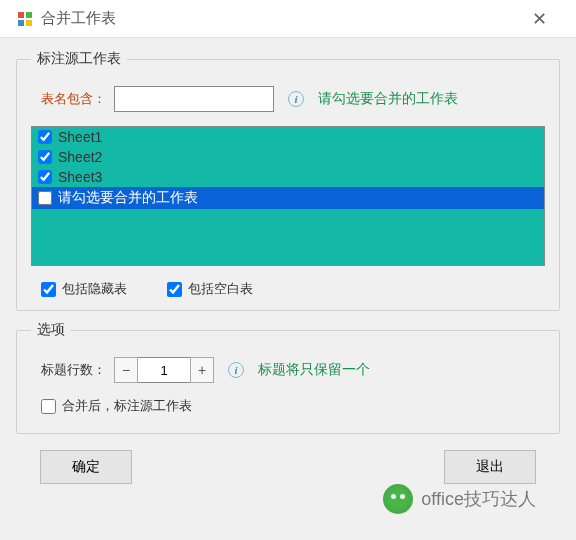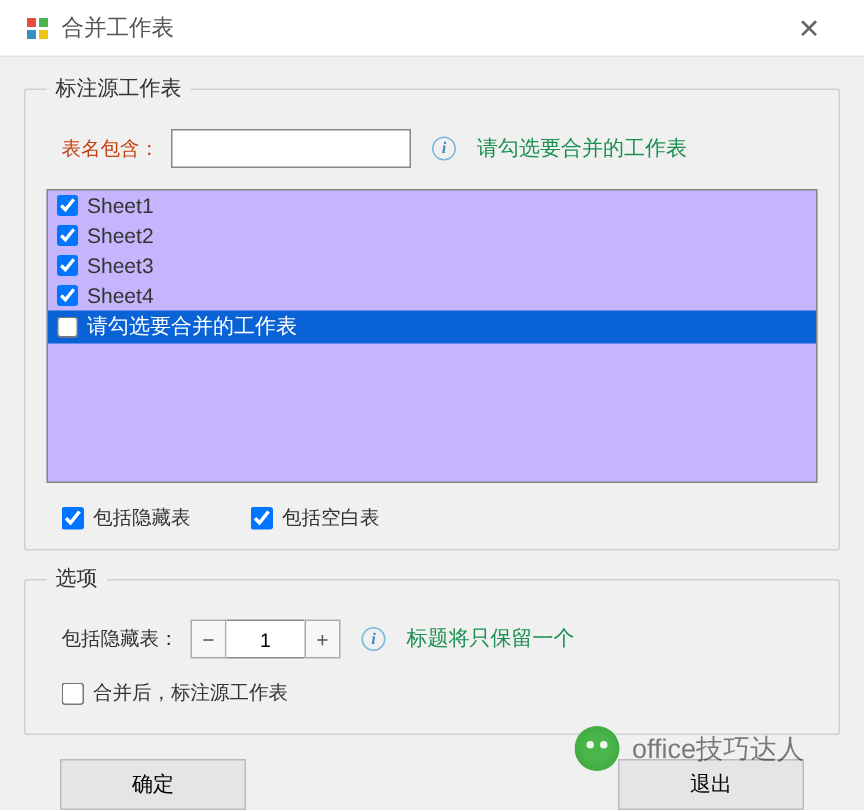--- a/index.html
+++ b/index.html
@@ -86,22 +86,22 @@
       justify-content: center;
       margin: 0 6px;
       font-family: Georgia, serif;
     }
     .hint-text {
       color: #1a9050;
       font-size: 14px;
     }
     .listbox {
       border: 1px solid #888;
-      background: #c4b5fd;
-      height: 196px;
+      background: #14b8a6;
+      height: 140px;
       overflow: auto;
       margin-bottom: 14px;
     }
     .list-item {
       display: flex;
       align-items: center;
       padding: 2px 6px;
       font-size: 14px;
       gap: 6px;
     }
@@ -162,21 +162,21 @@
       align-items: flex-start;
       margin: 0 0 6px 10px;
       gap: 6px;
     }
     .button-row {
       display: flex;
       justify-content: space-between;
       padding: 6px 24px 0 24px;
     }
     .btn {
-      width: 124px;
+      width: 92px;
       height: 34px;
       border: 1px solid #bbb;
       background: #e5e5e5;
       font-size: 14px;
       cursor: pointer;
     }
     .watermark {
       position: fixed;
       right: 40px;
       bottom: 26px;
@@ -237,24 +237,20 @@
             <span class="list-label">Sheet1</span>
           </div>
           <div class="list-item">
             <input type="checkbox" checked="" style="">
             <span class="list-label">Sheet2</span>
           </div>
           <div class="list-item">
             <input type="checkbox" checked="" style="">
             <span class="list-label">Sheet3</span>
           </div>
-          <div class="list-item">
-            <input type="checkbox" checked="" style="">
-            <span class="list-label">Sheet4</span>
-          </div>
           <div class="list-item selected">
             <input type="checkbox" style="">
             <span class="list-label">请勾选要合并的工作表</span>
           </div>
         </div>
 
       <div class="include-row">
         <label class="chk-wrap">
           <input type="checkbox" id="chk-hidden" checked="" style="">
           <span>包括隐藏表</span>
@@ -263,21 +259,21 @@
           <input type="checkbox" id="chk-blank" checked="" style="">
           <span>包括空白表</span>
         </label>
       </div>
     </fieldset>
 
     <fieldset>
       <legend>选项</legend>
 
       <div class="title-rows-row">
-        <span>包括隐藏表：</span>
+        <span>标题行数：</span>
         <span class="stepper">
           <button>−</button>
           <input type="text" value="1" style="">
           <button>+</button>
         </span>
         <span class="info-icon">i</span>
         <span class="hint-text">标题将只保留一个</span>
       </div>
 
       <div class="src-row">

